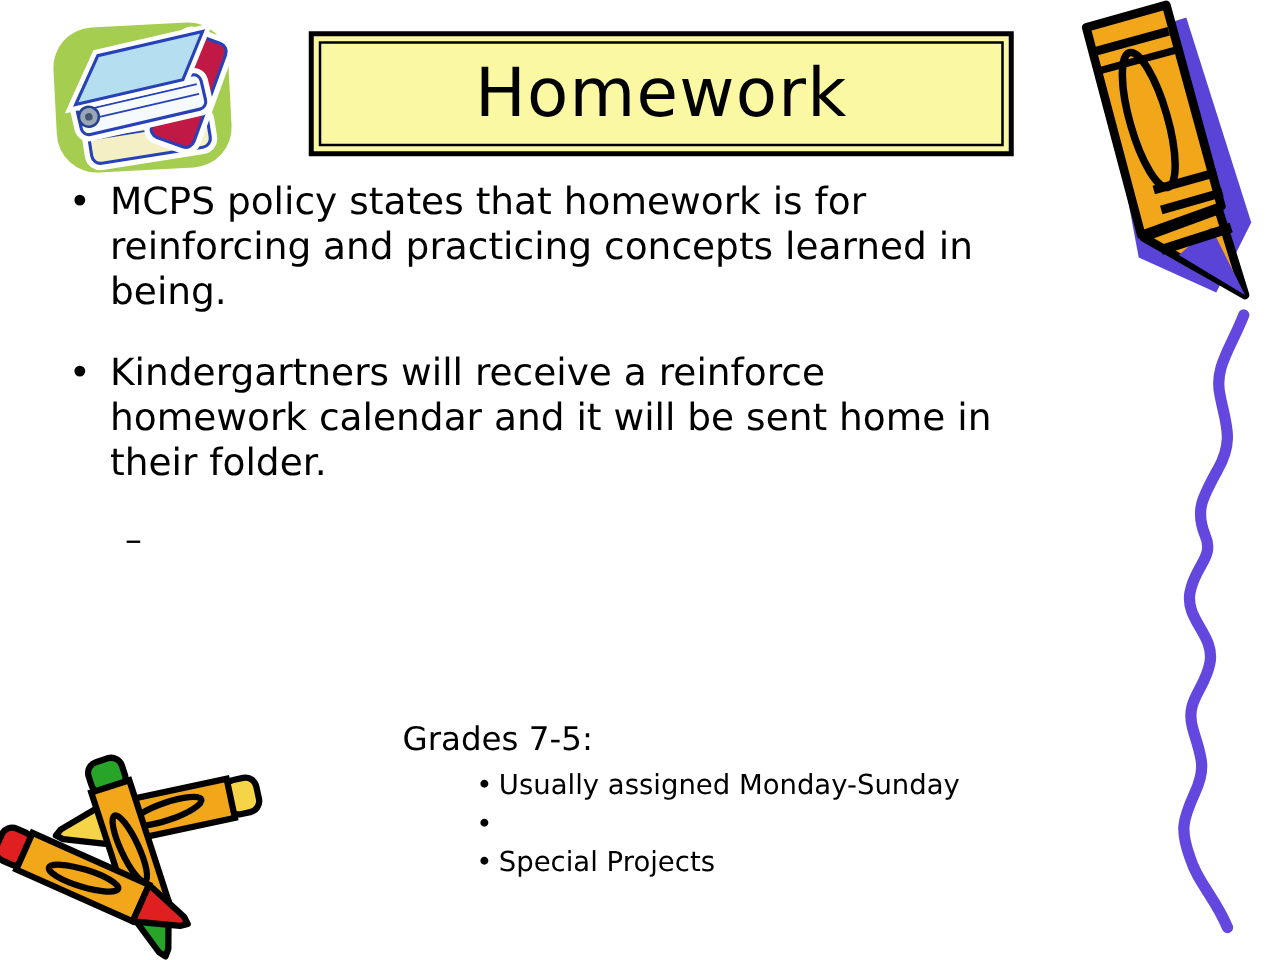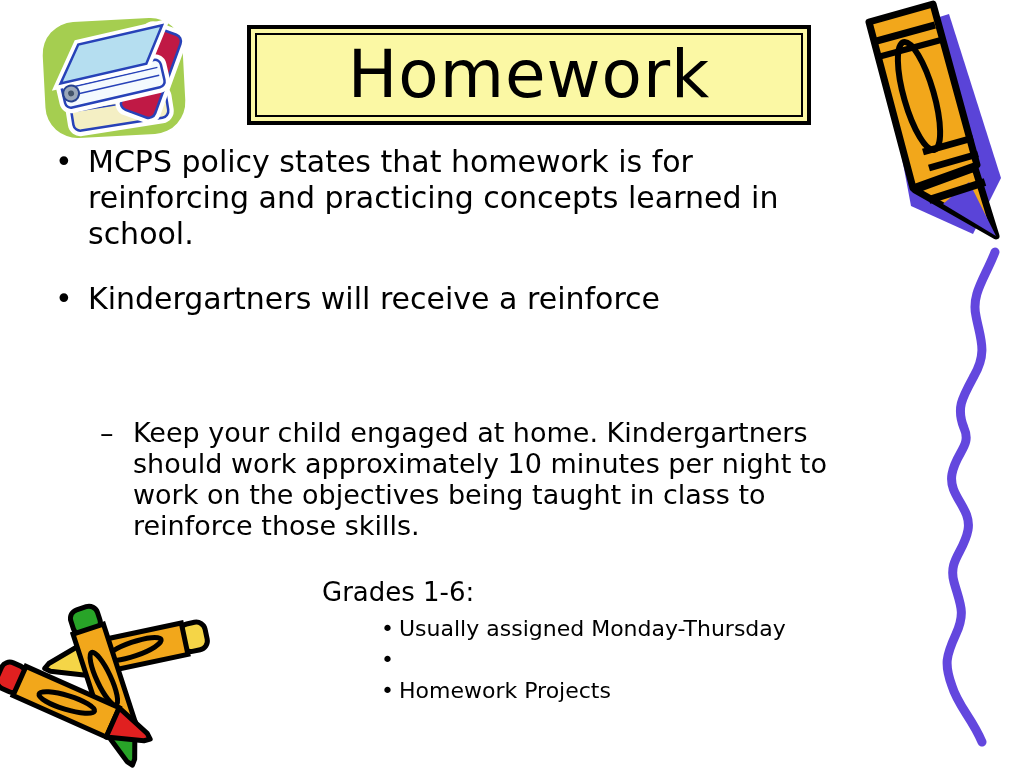--- a/index.html
+++ b/index.html
@@ -8,21 +8,21 @@
     overflow:hidden; color:#000;
     font-family:"DejaVu Sans","Liberation Sans",sans-serif;
   }
   
   .titlebox {
     position:absolute; left:255px; top:33px; width:544px; height:80px;
     background:#FBF8A4; border:2px solid #000;
     box-shadow:0 0 0 4px #FBF8A4, 0 0 0 8px #000;
     display:flex; align-items:center; justify-content:center;
   }
-  .titlebox .t { font-size:66px; line-height:1; letter-spacing:1px; }
+  .titlebox .t { font-size:54px; line-height:1; letter-spacing:1px; }
 
   .brow { position:absolute; display:flex; align-items:flex-start; }
   .marker { flex:0 0 33px; }
   .txt { white-space:pre-line; }
   .pre { white-space:pre; }
   .block { display:block; }
   .u { text-decoration-thickness:2.5px; text-underline-offset:5px; }
 
   #b1  { left:55px;  top:144px; width:890px; font-size:30px; line-height:36px; }
   #b2  { left:55px;  top:281px; width:890px; font-size:30px; line-height:36px; }
@@ -44,53 +44,51 @@
 <div class="slide">
 
   <div class="titlebox">
     <div class="t">Homework</div>
   </div>
 
   <div class="brow" id="b1">
     <span class="marker">•</span>
     <span class="txt">MCPS policy states that homework is for
 reinforcing and practicing concepts learned in
-school.</span>
+being.</span>
   </div>
 
   <div class="brow" id="b2">
     <span class="marker">•</span>
     <span>
       <span class="u">Kindergartners</span><span class="pre"> will receive a reinforce</span>
+      <span class="txt block">homework calendar and it will be sent home in
+their folder.</span>
     </span>
   </div>
 
   <div class="brow" id="sub">
     <span class="marker">–</span>
-    <span class="txt">Keep your child engaged at home. Kindergartners
-should work approximately 10 minutes per night to
-work on the objectives being taught in class to
-reinforce those skills.</span>
   </div>
 
   <div id="grades-head">
-    <span class="u">Grades 1-6</span><span>:</span>
+    <span class="u">Grades 7-5</span><span>:</span>
   </div>
 
   <div id="grades-list">
     <div class="gitem">
       <span class="gmark">•</span>
-      <span>Usually assigned Monday-Thursday</span>
+      <span>Usually assigned Monday-Sunday</span>
     </div>
     <div class="gitem">
       <span class="gmark">•</span>
     </div>
     <div class="gitem">
       <span class="gmark">•</span>
-      <span>Homework Projects</span>
+      <span>Special Projects</span>
     </div>
   </div>
 
   <svg id="books-art" class="clipart" width="158" height="148" viewBox="0 0 158 148">
     <rect x="8" y="18" width="140" height="116" rx="32" transform="rotate(-3 78 76)" fill="#A5CE50"></rect>
 
     <g transform="rotate(-9 86 110)">
       <rect x="36" y="94" width="96" height="28" rx="7" fill="none" stroke="#ffffff" stroke-width="11"></rect>
       <rect x="36" y="94" width="96" height="28" rx="7" stroke="#2742B8" stroke-width="2.5" fill="#F4EFC4"></rect>
       <line x1="40" y1="102" x2="128" y2="102" stroke="#2742B8" stroke-width="1.5"></line>

